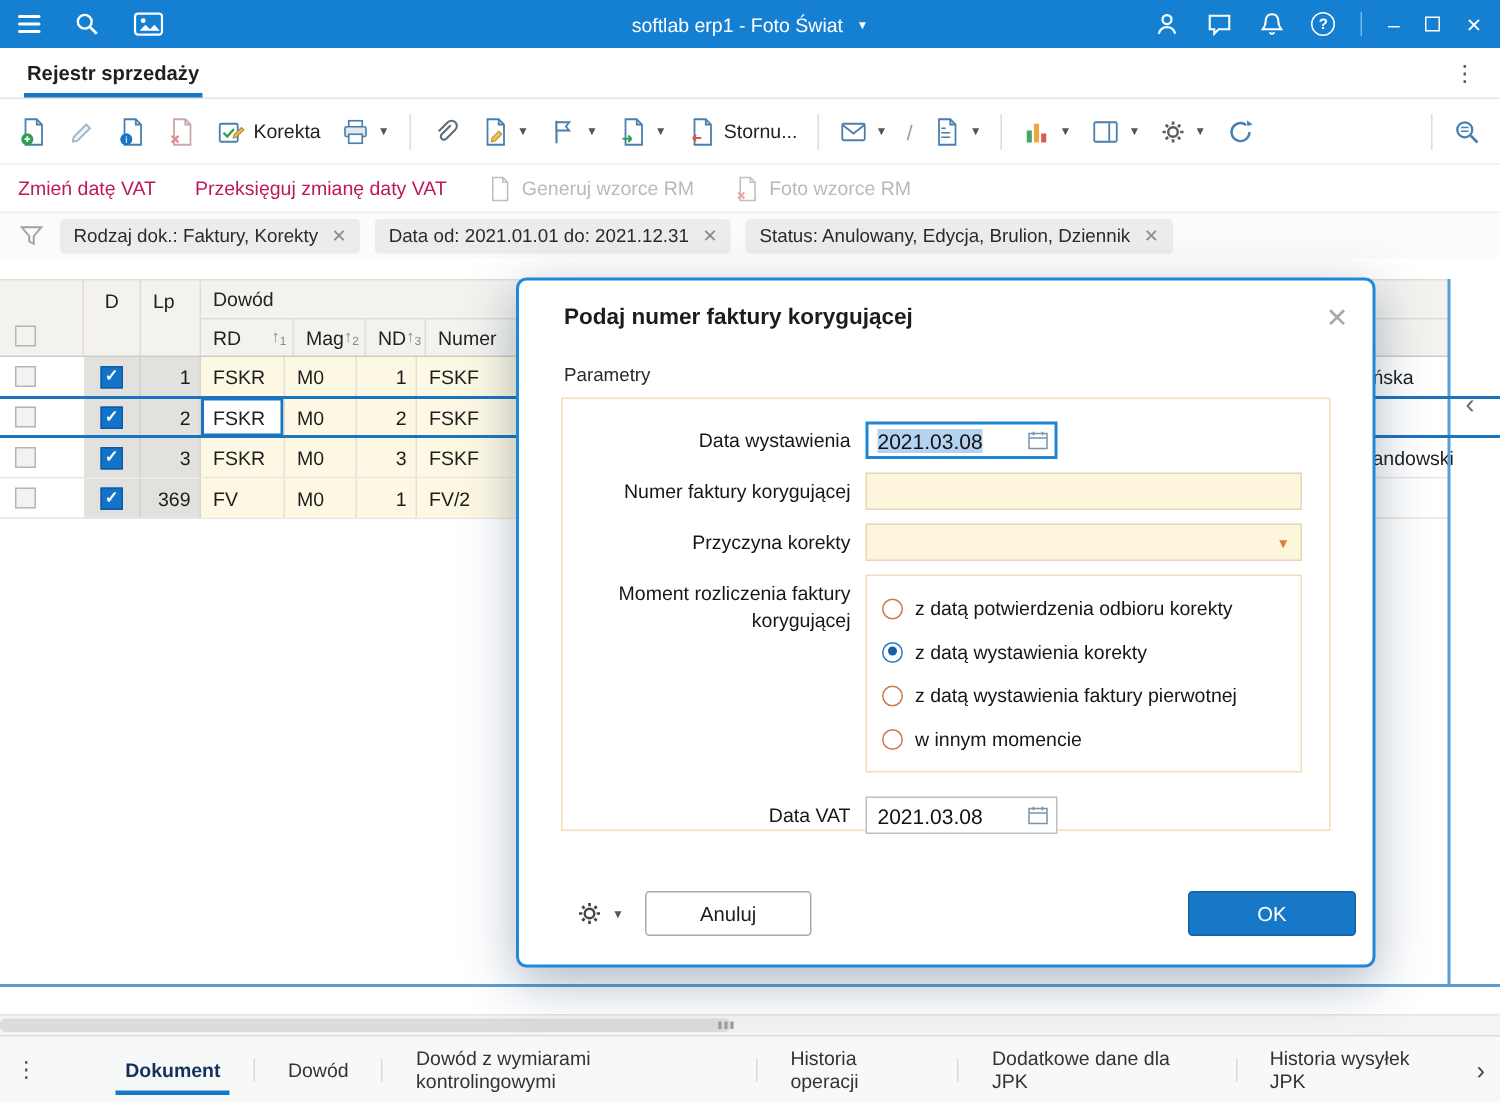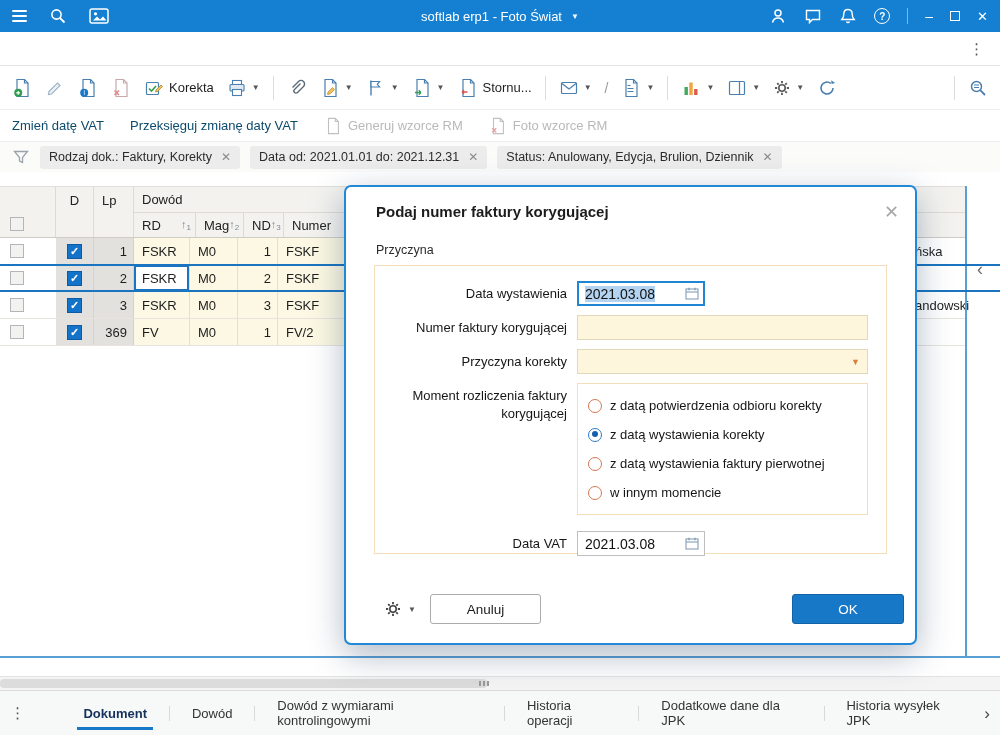--- a/index.html
+++ b/index.html
@@ -31,21 +31,21 @@
   
   .toolbar{height:44px;display:flex;align-items:center;gap:13px;padding:0 12px;border-bottom:1px solid #ededed;}
   .tbtn{display:flex;align-items:center;gap:5px;font-size:13px;color:#1f1f1f;}
   .chev{font-size:8px;color:#555;}
   .tdiv{width:1px;height:24px;background:#dcdcdc;}
   .slash{color:#9a9a9a;font-size:14px;}
   .push-right{margin-left:auto;}
 
   
   .actions{height:32px;display:flex;align-items:center;gap:26px;padding:0 12px;border-bottom:1px solid #ededed;font-size:13px;}
-  .act{display:flex;align-items:center;gap:6px;color:#0c4a6e;}
+  .act{display:flex;align-items:center;gap:6px;color:#be185d;}
   .act.disabled{color:#b9b9b9;cursor:default;}
 
   
   .filterbar{height:30px;display:flex;align-items:center;gap:10px;padding:0 12px;background:#fbfbfa;}
   .chip{display:flex;align-items:center;gap:9px;background:#ececec;border-radius:3px;height:23px;padding:0 9px;font-size:12.5px;color:#2b2b2b;}
   .chip .x{color:#8a8a8a;font-size:12px;line-height:1;}
 
   
   .gridwrap{position:relative;height:504px;background:#fff;}
   .ghead{position:absolute;top:14px;left:0;width:966px;height:52px;background:#f3f2ef;border-top:1px solid #e2dfda;border-bottom:1px solid #cfccc6;display:flex;font-size:13px;color:#222;}
@@ -177,20 +177,23 @@
     <span class="tb-div"></span>
     <button class="win-min">–</button>
     <button>
         <span class="win-max"></span>
       </button>
     <button class="win-close">✕</button>
   </div>
 </header>
 
 <div class="tabbar">
+  <div class="page-tab">
+    <span>Rejestr sprzedaży</span>
+  </div>
   <button class="tab-more">⋮</button>
 </div>
 
 <div class="toolbar">
   <button class="tbtn">
       <svg width="20" height="20" viewBox="0 0 20 20">
         <path d="M5 1.5h7.5l3.5 3.5v13.5H5z" fill="#fff" stroke="#4a7fae" stroke-width="1.2"></path>
         <path d="M12.5 1.5V5H16" fill="none" stroke="#4a7fae" stroke-width="1.2"></path>
         <circle cx="6.2" cy="14.8" r="4" fill="#2f9e4f"></circle>
         <path d="M6.2 12.9v3.8M4.3 14.8h3.8" stroke="#fff" stroke-width="1.2"></path>
@@ -501,21 +504,21 @@
       </div>
   </div>
   <button class="bb-next">›</button>
 </div>
 
 <div class="dialog">
   <div class="dlg-head">
     <h2 class="dlg-title">Podaj numer faktury korygującej</h2>
     <button class="dlg-close">✕</button>
   </div>
-  <div class="dlg-section">Przyczyna</div>
+  <div class="dlg-section">Parametry</div>
   <div class="dlg-box">
     <div class="frow">
       <label class="flabel">Data wystawienia</label>
       <div class="ctl-date focused">
         <span class="sel">2021.03.08</span>
         <span>
             <svg width="14" height="13" viewBox="0 0 14 13">
               <rect x="1" y="2" width="12" height="10" fill="#fff" stroke="#7a93ad" stroke-width="1"></rect>
               <path d="M1 5h12" stroke="#7a93ad"></path>
               <path d="M4 .8v2.4M10 .8v2.4" stroke="#7a93ad" stroke-width="1.2"></path>

